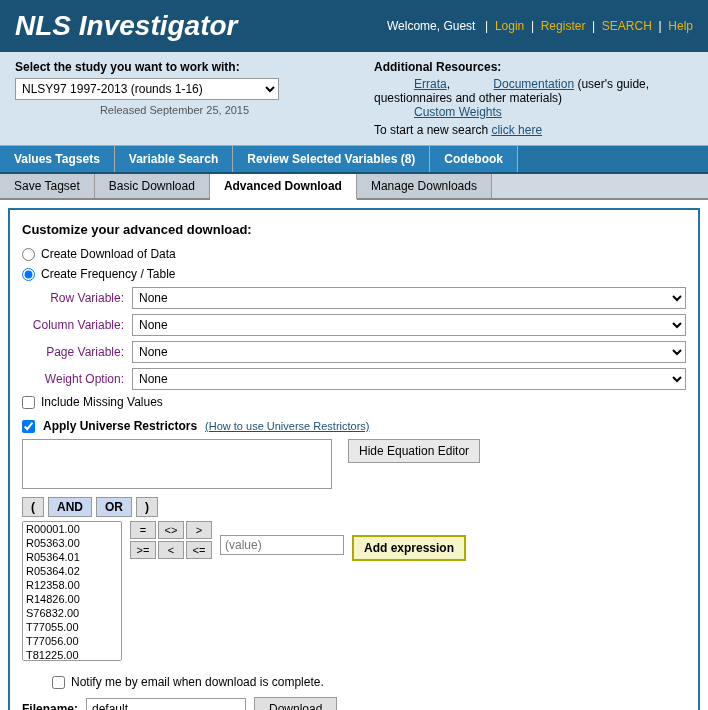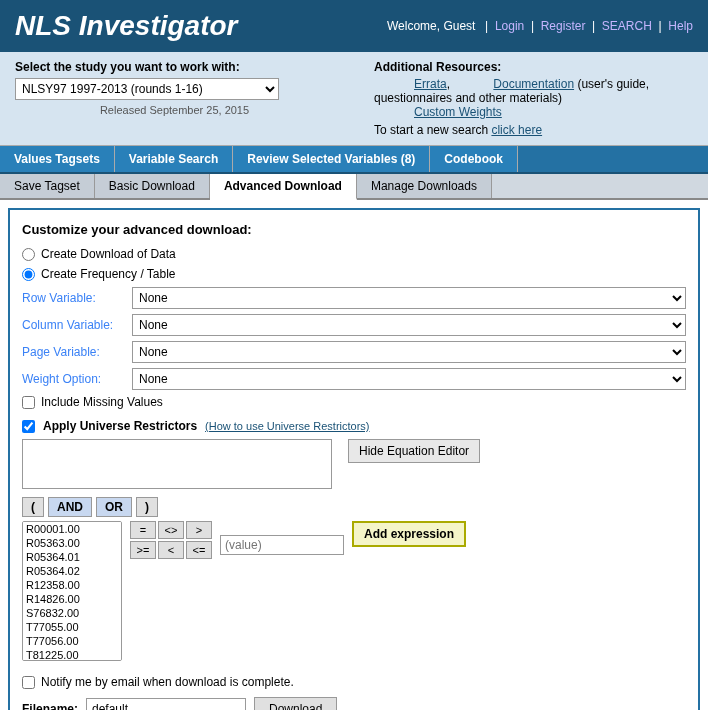--- a/index.html
+++ b/index.html
@@ -17,21 +17,21 @@
       color: #fff;
       font-size: 28px;
       font-weight: bold;
       font-style: italic;
     }
     #header-right {
       color: #fff;
       font-size: 12px;
       text-align: right;
     }
-    #header-right a { color: #c4b5fd; text-decoration: none; }
+    #header-right a { color: #eab308; text-decoration: none; }
     #header-right span { margin: 0 3px; }
 
     
     #study-bar {
       background: #d6e4f0;
       padding: 8px 15px;
       display: flex;
       gap: 40px;
       border-bottom: 1px solid #aaa;
     }
@@ -102,21 +102,21 @@
       margin-bottom: 10px;
       color: #000;
     }
 
     
     .radio-row { display: flex; align-items: center; margin-bottom: 6px; gap: 6px; font-size: 12px; }
     .radio-row input[type=radio] { margin: 0; }
 
     
     .var-row { display: flex; align-items: center; margin-bottom: 5px; font-size: 12px; }
-    .var-label { width: 110px; padding-right: 8px; color: #3b82f6; }
+    .var-label { width: 110px; text-align: right; padding-right: 8px; color: #701a75; }
     .var-select { flex: 1; font-size: 12px; border: 1px solid #999; padding: 2px; background: #fff; }
 
     
     .check-row { display: flex; align-items: center; gap: 6px; font-size: 12px; margin-bottom: 10px; margin-top: 4px; }
     .check-row input[type=checkbox] { margin: 0; }
 
     
     #universe-section { margin-top: 6px; }
     #universe-header { display: flex; align-items: center; gap: 8px; margin-bottom: 6px; }
     #universe-header label { font-size: 12px; font-weight: bold; }
@@ -186,25 +186,26 @@
       align-self: flex-start;
       margin-top: 14px;
     }
     #add-expr-btn {
       font-size: 12px;
       padding: 4px 10px;
       background: #f5f5c8;
       border: 2px solid #aaaa00;
       cursor: pointer;
       align-self: flex-start;
-      font-weight: bold;
-    }
-
-    
-    #notify-row { display: flex; align-items: center; gap: 6px; font-size: 12px; margin-top: 14px; }
+      margin-top: 14px;
+      font-weight: bold;
+    }
+
+    
+    #notify-row { display: flex; align-items: center; gap: 6px; font-size: 12px; margin-top: 14px; margin-left: 30px; }
     #filename-row { display: flex; align-items: center; gap: 8px; font-size: 12px; margin-top: 8px; }
     #filename-label { font-weight: bold; color: #000; }
     #filename-input {
       width: 160px;
       font-size: 12px;
       border: 1px solid #999;
       padding: 3px 5px;
     }
     #download-btn {
       font-size: 12px;

